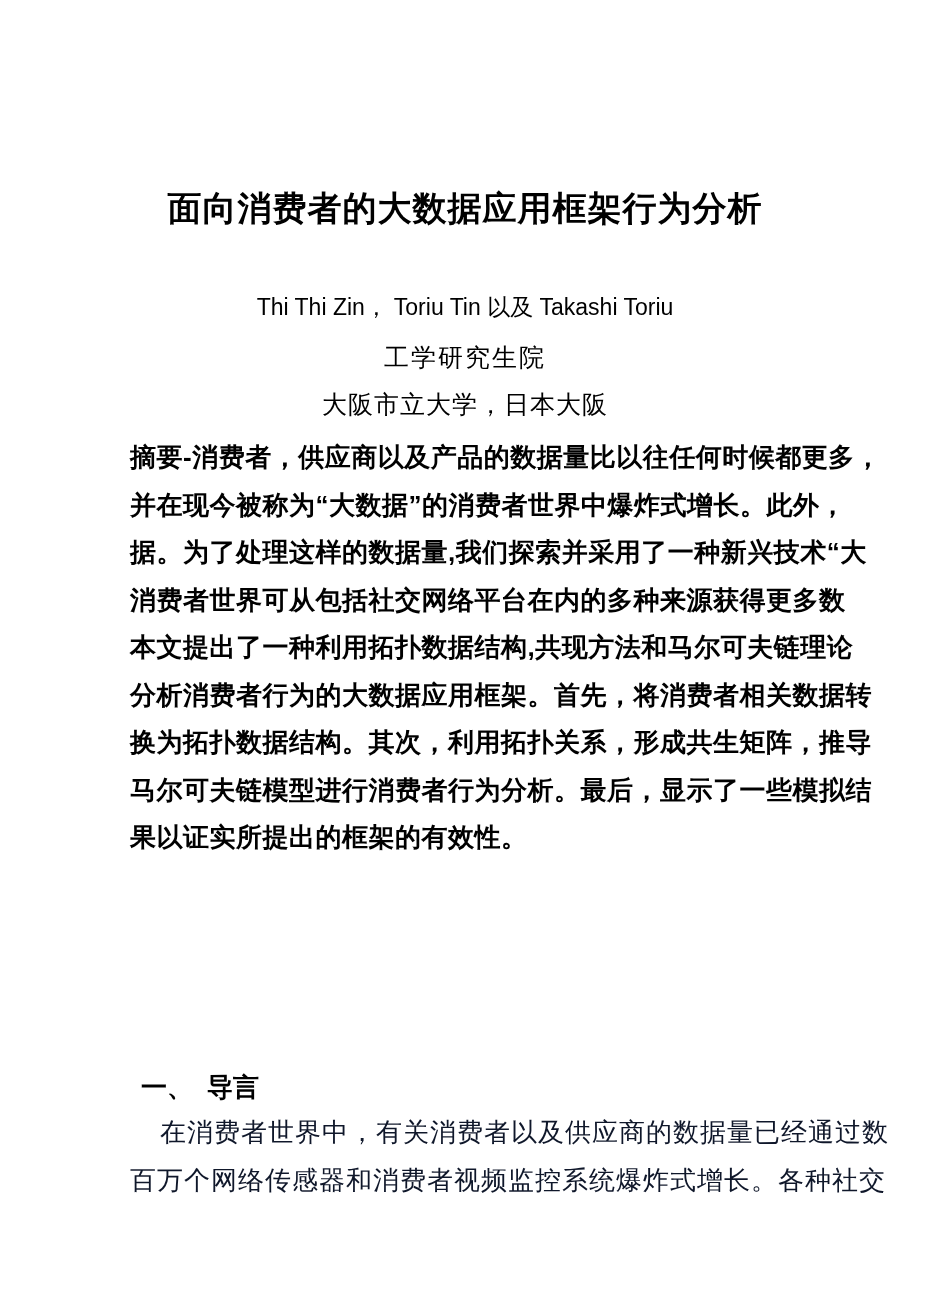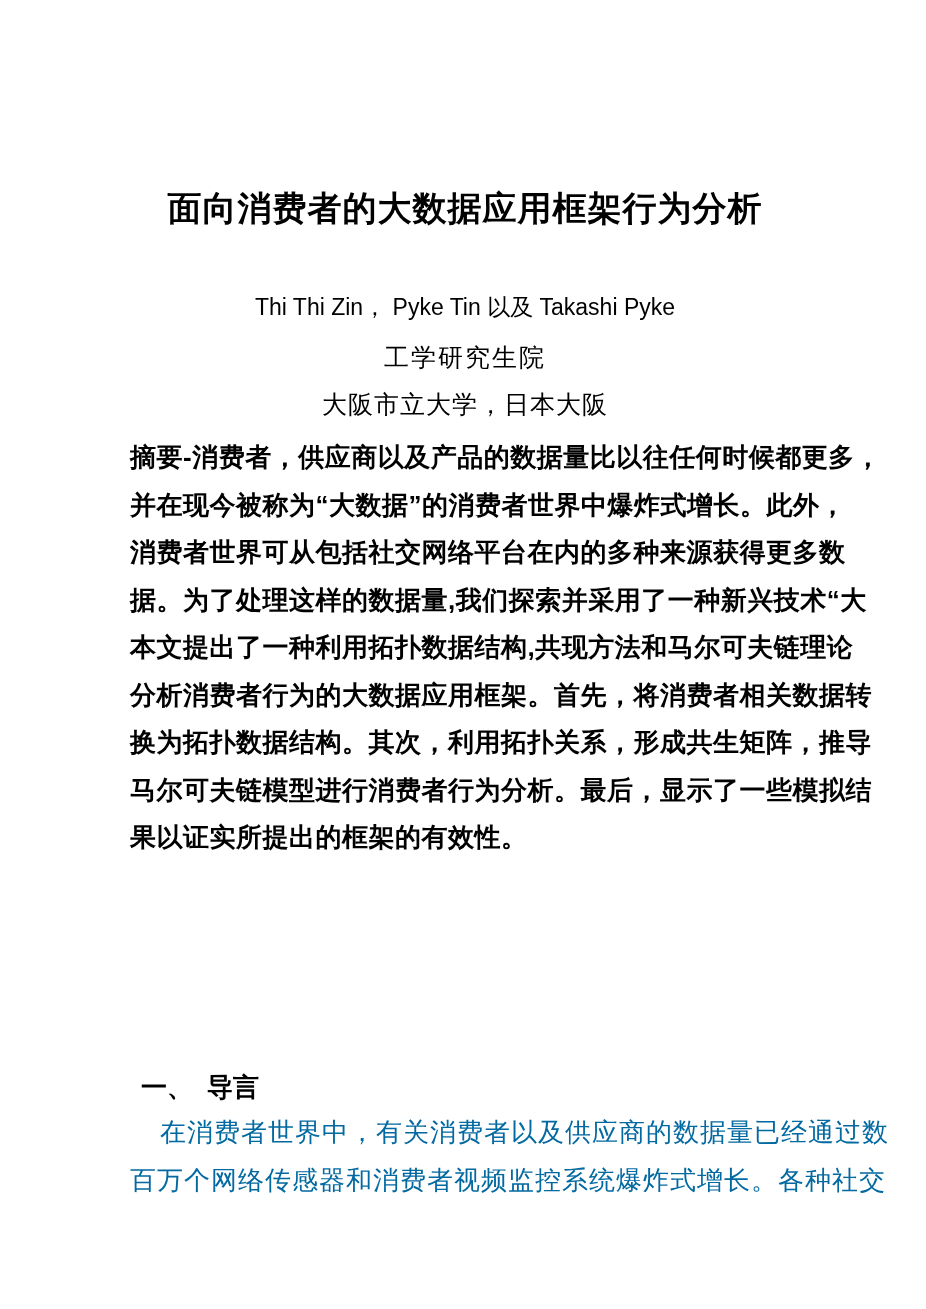--- a/index.html
+++ b/index.html
@@ -105,49 +105,49 @@
     margin-left: 14px;
   }
   .intro-paragraph {
     position: absolute;
     top: 1109px;
     left: 130px;
     width: 680px;
     font-size: 26px;
     font-weight: normal;
     line-height: 47.5px;
-    color: #0369a1;
+    color: #0f172a;
   }
   .intro-paragraph .line {
     white-space: nowrap;
     letter-spacing: 1px;
   }
   .intro-paragraph .line.indented {
     padding-left: 30px;
   }
 </style>
 </head>
 <body>
 
 <div class="page">
 
 
   <div class="paper-title">面向消费者的大数据应用框架行为分析</div>
 
-  <div class="authors">Thi Thi Zin， Pyke Tin 以及 Takashi Pyke</div>
+  <div class="authors">Thi Thi Zin， Toriu Tin 以及 Takashi Toriu</div>
 
   <div class="affiliation-1">工学研究生院</div>
 
   <div class="affiliation-2">大阪市立大学，日本大阪</div>
 
   <div class="abstract">
     <div class="line">摘要-消费者，供应商以及产品的数据量比以往任何时候都更多，</div>
     <div class="line">并在现今被称为“大数据”的消费者世界中爆炸式增长。此外，</div>
+    <div class="line">据。为了处理这样的数据量,我们探索并采用了一种新兴技术“大</div>
     <div class="line">消费者世界可从包括社交网络平台在内的多种来源获得更多数</div>
-    <div class="line">据。为了处理这样的数据量,我们探索并采用了一种新兴技术“大</div>
     <div class="line">本文提出了一种利用拓扑数据结构,共现方法和马尔可夫链理论</div>
     <div class="line">分析消费者行为的大数据应用框架。首先，将消费者相关数据转</div>
     <div class="line">换为拓扑数据结构。其次，利用拓扑关系，形成共生矩阵，推导</div>
     <div class="line">马尔可夫链模型进行消费者行为分析。最后，显示了一些模拟结</div>
     <div class="line">果以证实所提出的框架的有效性。</div>
   </div>
 
 
   <div class="section-heading">
     <span class="section-number">一、</span><span class="section-title-text">导言</span>

